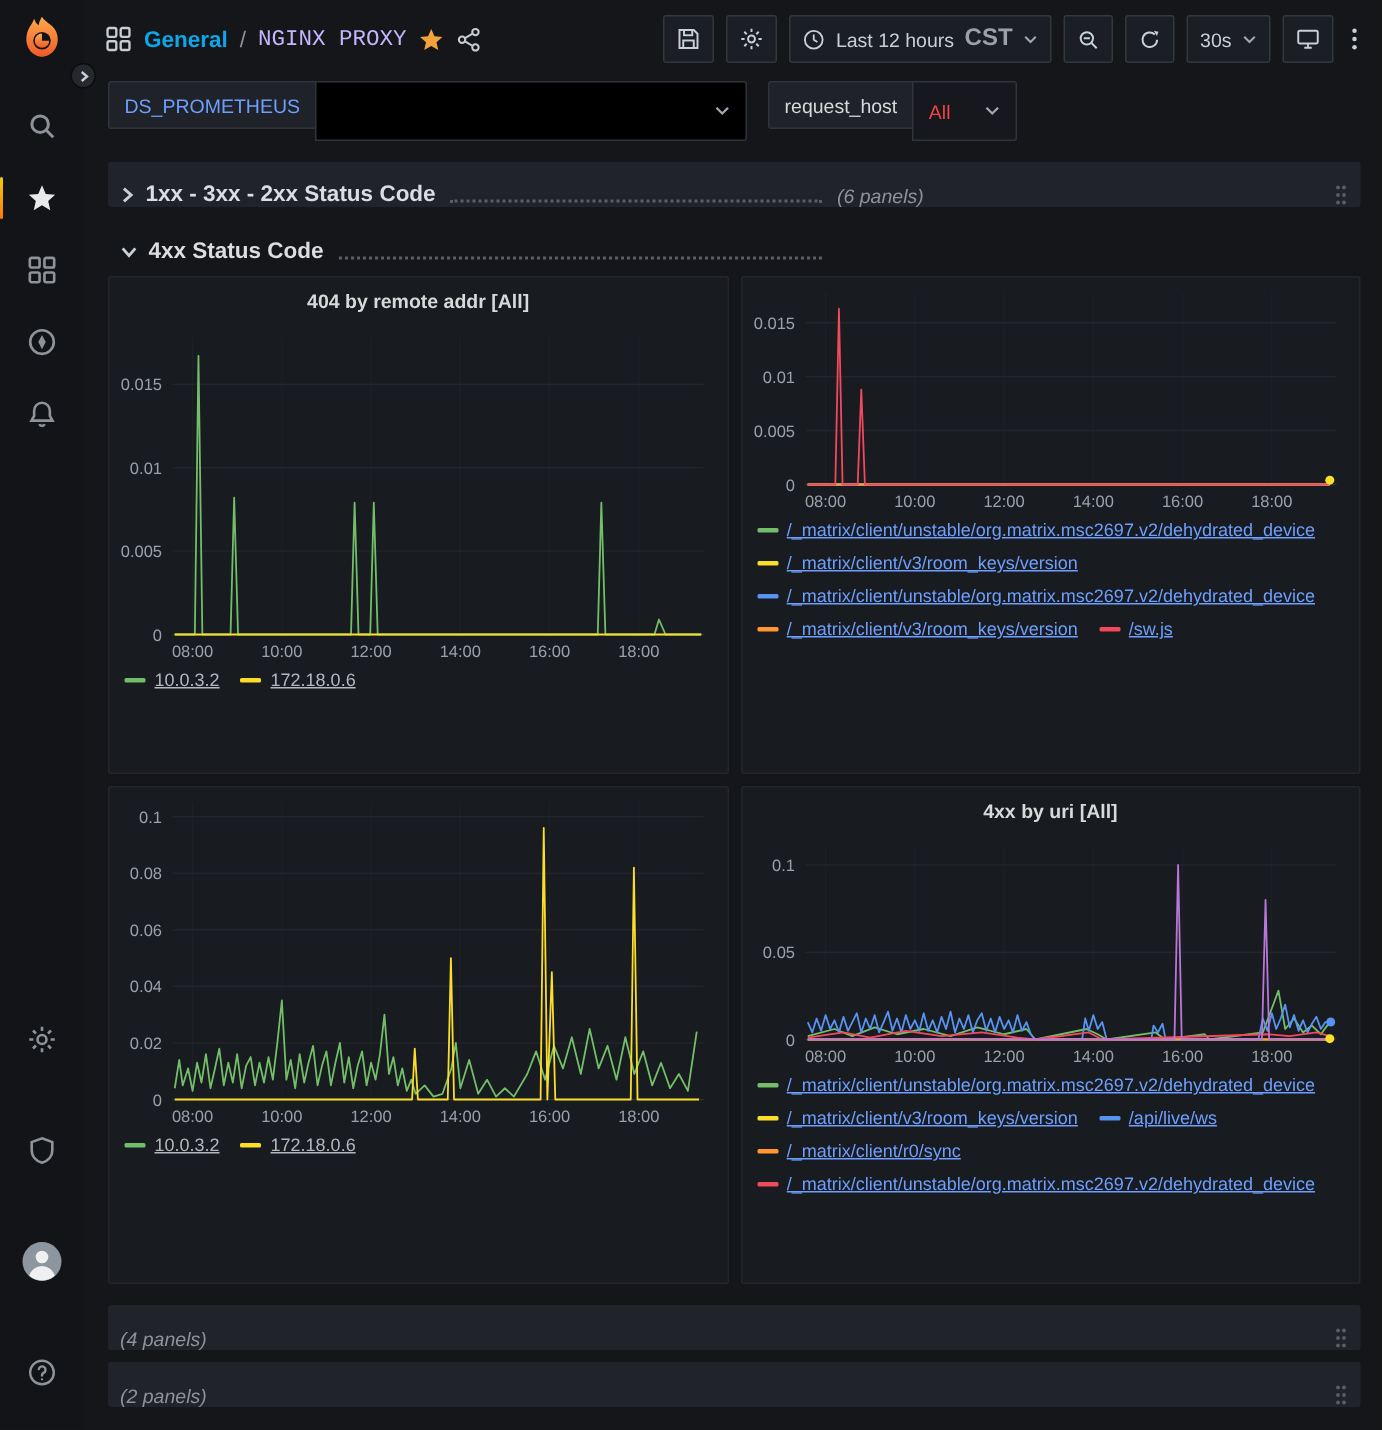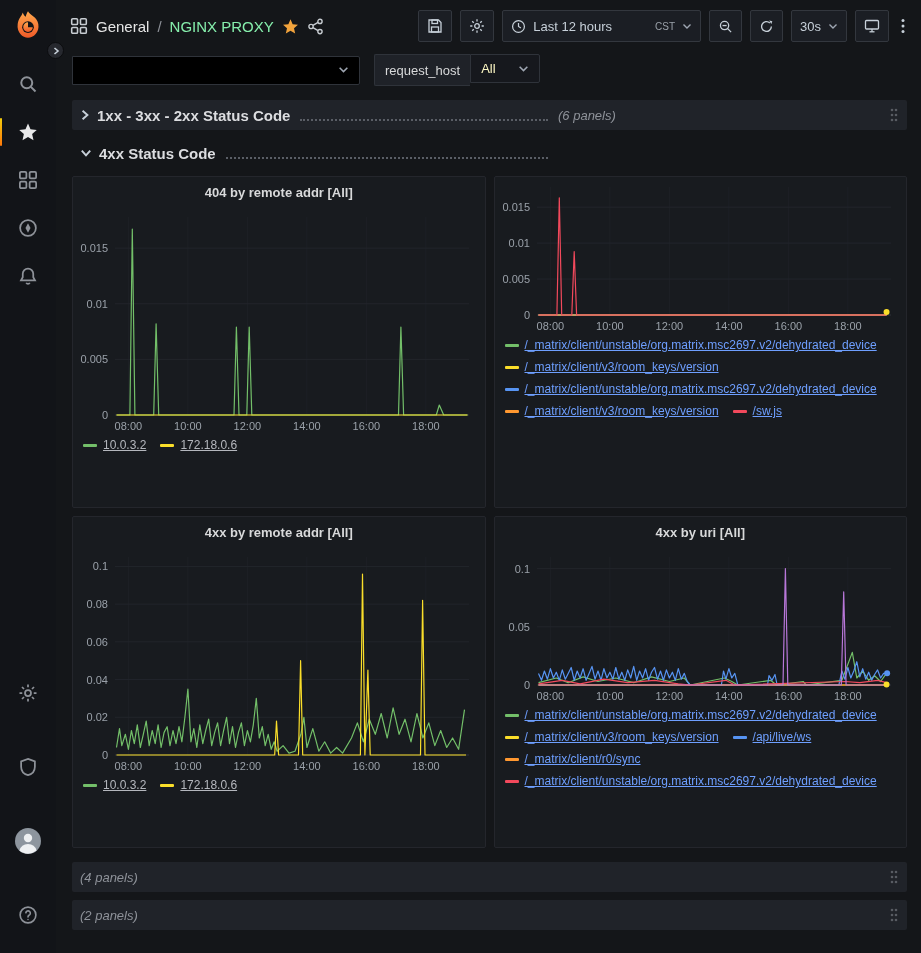--- a/index.html
+++ b/index.html
@@ -37,52 +37,52 @@
     cursor: pointer; z-index: 5;
   }
   .icon { display: block; }
   
   .main { flex: 1; display: flex; flex-direction: column; min-width: 0; }
   .topnav {
     height: 52px; display: flex; align-items: center; padding: 0 12px 0 14px;
     flex-shrink: 0;
   }
   .crumb { display: flex; align-items: center; gap: 8px; font-size: 15px; }
-  .crumb .sect { color: #e5e5e5; cursor: pointer; }
+  .crumb .sect { color: #0ea5e9; cursor: pointer; font-weight: bold; }
   .crumb .sep { color: #8e9299; }
-  .crumb .title { color: #86efac; font-weight: 500; }
+  .crumb .title { color: #c4b5fd; font-weight: 500; font-family: Liberation Mono, monospace; }
   .nav-right { margin-left: auto; display: flex; align-items: flex-start; gap: 8px; }
   .navbtn {
     height: 32px; min-width: 32px; padding: 0 8px;
     background: #1b1e24; border: 1px solid #33373e; border-radius: 2px;
     color: #c7d0d9; display: flex; align-items: center; justify-content: center; gap: 7px;
     cursor: pointer; font-size: 13px; white-space: nowrap;
   }
-  .navbtn .tz { font-size: 10px; font-weight: 400; color: #9aa1a9; margin-left: 36px; }
+  .navbtn .tz { font-size: 16px; font-weight: 700; color: #9aa1a9; }
   .iconbtn { background: none; border: none; color: #c7d0d9; cursor: pointer; padding: 0 4px; height: 32px; display:flex; align-items:center; }
   
   .submenu { display: flex; align-items: center; padding: 2px 16px 8px; gap: 14px; flex-shrink: 0; }
   .var-group { display: flex; align-items: stretch; }
   .var-label {
     height: 32px; display: flex; align-items: center; padding: 0 10px;
     background: #1f2228; border: 1px solid #2f333a; border-right: none;
     font-size: 13px; font-weight: 500; color: #d8d9da; border-radius: 2px 0 0 2px;
   }
   .var-label.accent { color: #6e9fff; }
   .var-value {
-    height: 29px; display: flex; align-items: center; gap: 22px; padding: 0 10px;
+    height: 40px; display: flex; align-items: center; gap: 22px; padding: 0 10px;
     background: #16181d; border: 1px solid #2f333a; border-radius: 0 2px 2px 0;
-    color: #fef9c3; cursor: pointer;
+    color: #ef4444; cursor: pointer;
   }
   .var-value.redacted { background: #000; width: 288px; justify-content: flex-end; }
   .caret { color: #9fa7b3; }
   
   .dash { flex: 1; padding: 6px 14px 0 16px; overflow: hidden; }
   .row-header {
-    height: 30px; display: flex; align-items: center; padding: 0 8px;
+    height: 30px; display: flex; align-items: flex-end; padding: 0 8px;
     margin-bottom: 8px; cursor: pointer; border-radius: 2px;
   }
   .row-header.collapsed { background: #202329; }
   .row-main { display: flex; align-items: center; width: 478px; flex-shrink: 0; }
   .row-chevron { color: #c7d0d9; margin-right: 7px; display: flex; }
   .row-title { font-size: 15px; font-weight: 700; color: #dcdde0; white-space: nowrap; }
   .row-dots { flex: 1; border-bottom: 2px dotted #5a5e66; margin: 0 10px; height: 1px; align-self: center; margin-top: 9px; }
   .row-count { font-size: 13px; font-style: italic; color: #8e9299; white-space: nowrap; }
   .row-handle { margin-left: auto; color: #585c63; display: flex; cursor: grab; }
   
@@ -268,20 +268,21 @@
           <circle cx="2" cy="2.5" r="1.5"></circle>
             <circle cx="2" cy="8" r="1.5"></circle>
             <circle cx="2" cy="13.5" r="1.5"></circle>
         </svg>
       </div>
     </div>
   </header>
 
   <div class="submenu">
     <div class="var-group">
+      <div class="var-label accent">DS_PROMETHEUS</div>
       <div class="var-value redacted">
         <span></span>
         <svg class="icon caret" width="11" height="8" viewBox="0 0 10 7" fill="none" stroke="currentColor" stroke-width="1.4">
             <polyline points="1.5,1.5 5,5 8.5,1.5"></polyline>
           </svg>
       </div>
     </div>
     <div class="var-group">
       <div class="var-label">request_host</div>
       <div class="var-value">
@@ -419,23 +420,20 @@
               <span class="legend-label">/_matrix/client/v3/room_keys/version</span>
             </span>
             <span class="legend-item">
               <span class="legend-marker" style="background: rgb(242, 73, 92);"></span>
               <span class="legend-label">/sw.js</span>
             </span>
           </div>
       </section>
 
       <section class="panel">
-        <div class="panel-header">
-          <span class="panel-title">4xx by remote addr [All]</span>
-        </div>
         <div class="chart chart-tall"><svg width="412" height="228">
               <line x1="55.386554621848745" y1="10" x2="55.386554621848745" y2="208" stroke="#1d2026"></line>
               <text x="55.386554621848745" y="223" fill="#9aa1a9" font-size="11" font-family="Liberation Sans, sans-serif" text-anchor="middle">08:00</text>
               <line x1="114.88235294117649" y1="10" x2="114.88235294117649" y2="208" stroke="#1d2026"></line>
               <text x="114.88235294117649" y="223" fill="#9aa1a9" font-size="11" font-family="Liberation Sans, sans-serif" text-anchor="middle">10:00</text>
               <line x1="174.3781512605042" y1="10" x2="174.3781512605042" y2="208" stroke="#1d2026"></line>
               <text x="174.3781512605042" y="223" fill="#9aa1a9" font-size="11" font-family="Liberation Sans, sans-serif" text-anchor="middle">12:00</text>
               <line x1="233.87394957983196" y1="10" x2="233.87394957983196" y2="208" stroke="#1d2026"></line>
               <text x="233.87394957983196" y="223" fill="#9aa1a9" font-size="11" font-family="Liberation Sans, sans-serif" text-anchor="middle">14:00</text>
               <line x1="293.3697478991597" y1="10" x2="293.3697478991597" y2="208" stroke="#1d2026"></line>

